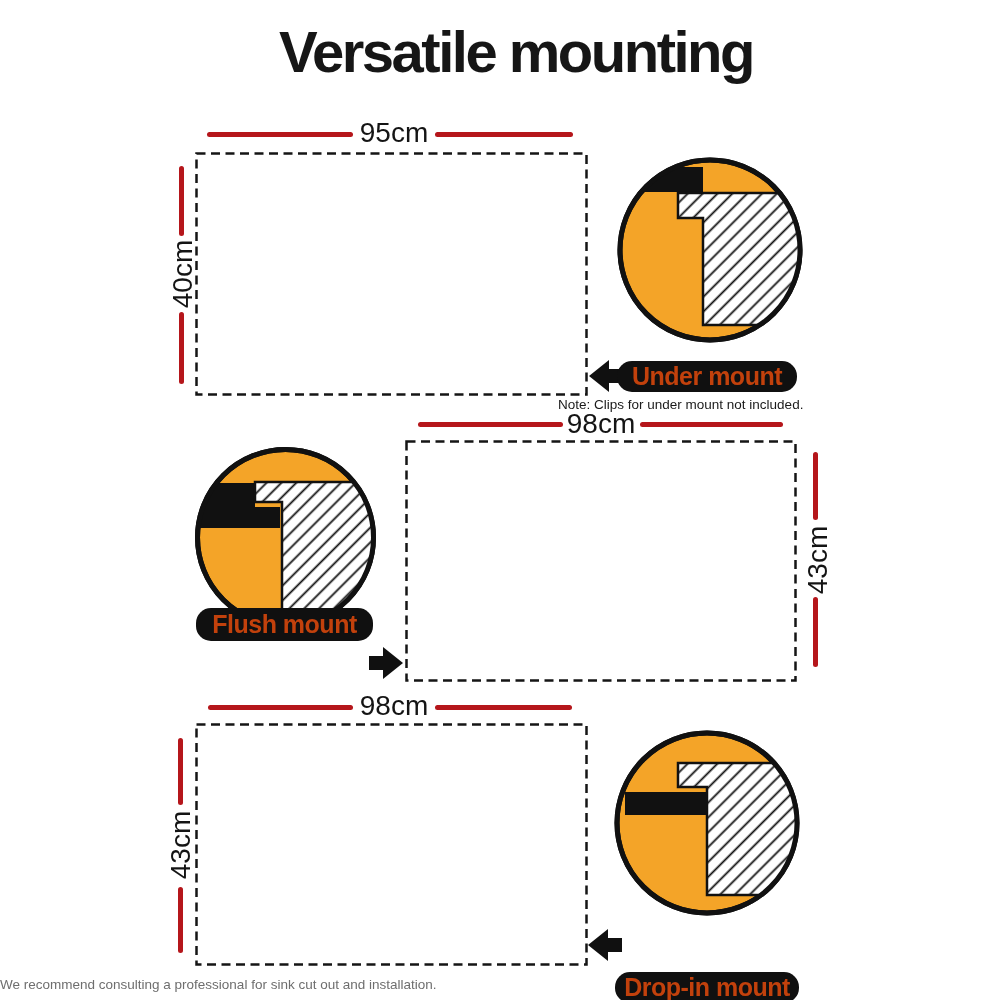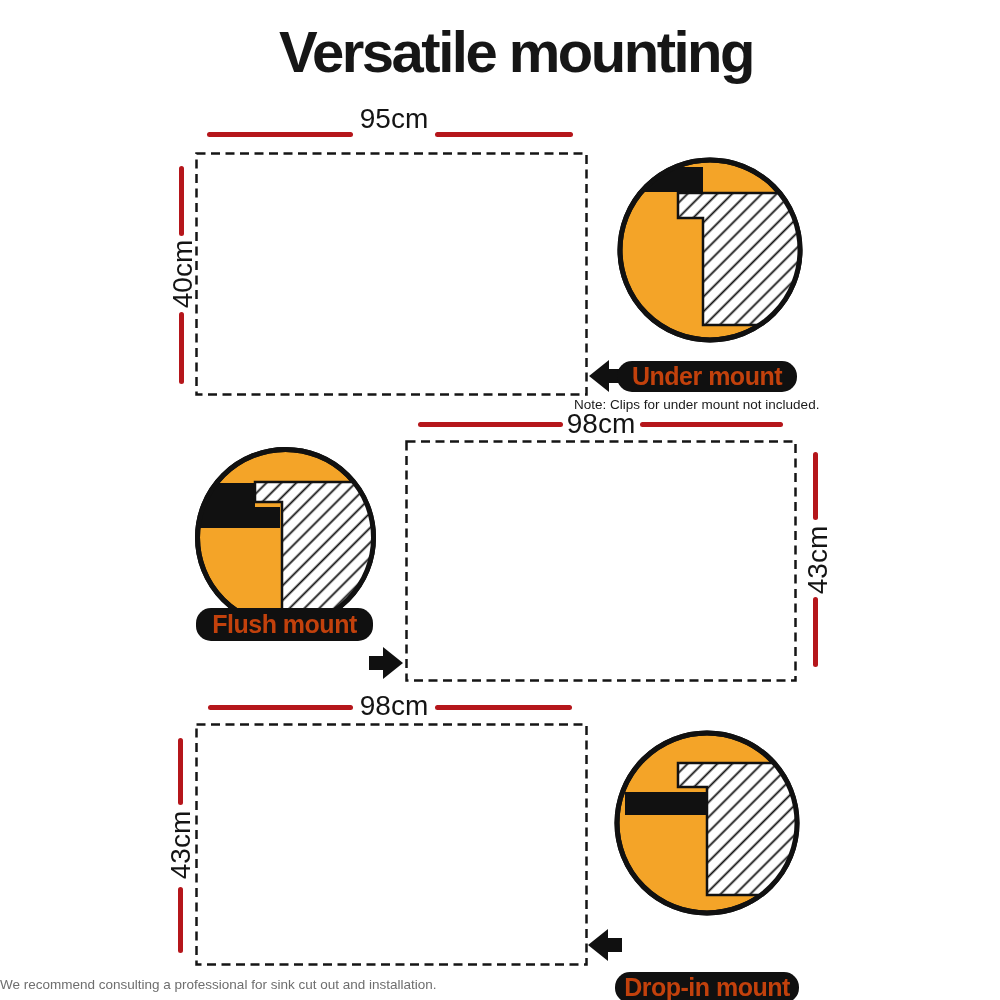--- a/index.html
+++ b/index.html
@@ -27,42 +27,42 @@
   .dimlabel{
     font-size:28px;color:#141414;text-align:center;line-height:32px;white-space:nowrap;
   }
   .vlabel{width:100px;height:32px;transform:rotate(-90deg);}
   .pill{
     background:#101010;border-radius:15px;color:#c2410c;
     display:flex;align-items:center;justify-content:center;
     font-weight:700;font-size:25px;white-space:nowrap;letter-spacing:-0.5px;
   }
   .note{
-    font-size:13.5px;color:#1a1a1a;text-align:right;white-space:nowrap;margin-left:16px;
+    font-size:13.5px;color:#1a1a1a;text-align:right;white-space:nowrap;
   }
   .footer{
     left:0;right:0;top:977px;text-align:left;
     font-size:13.5px;color:#6e6e6e;
   }
   .cut rect{fill:none;stroke:#151515;stroke-width:2.5;stroke-dasharray:9 5.5;}
   .disc{fill:var(--counter-orange);stroke:var(--ink-black);stroke-width:5;}
   .ring{fill:none;stroke:var(--ink-black);stroke-width:5;}
   .slab{stroke:var(--ink-black);stroke-width:2.5;}
   .rim{fill:var(--ink-black);}
   .arrow{fill:#101010;}
 </style>
 </head>
 <body>
 
 <div class="stage">
 
   <div class="abs title">Versatile mounting</div>
 
   <div class="abs redline" style="left:207px;top:132px;width:146px;height:5px;"></div>
-  <div class="abs dimlabel" style="left:352px;top:103px;width:84px;">95cm</div>
+  <div class="abs dimlabel" style="left:352px;top:117px;width:84px;">95cm</div>
   <div class="abs redline" style="left:435px;top:132px;width:138px;height:5px;"></div>
 
   <svg class="abs cut" style="left:195px;top:152px;" width="393" height="244" viewBox="0 0 393 244">
     <rect x="1.5" y="1.5" width="390" height="241"></rect>
   </svg>
 
   <div class="abs redline" style="left:179px;top:166px;width:5px;height:70px;"></div>
   <div class="abs dimlabel vlabel" style="left:133px;top:258px;">40cm</div>
   <div class="abs redline" style="left:179px;top:312px;width:5px;height:72px;"></div>
 

